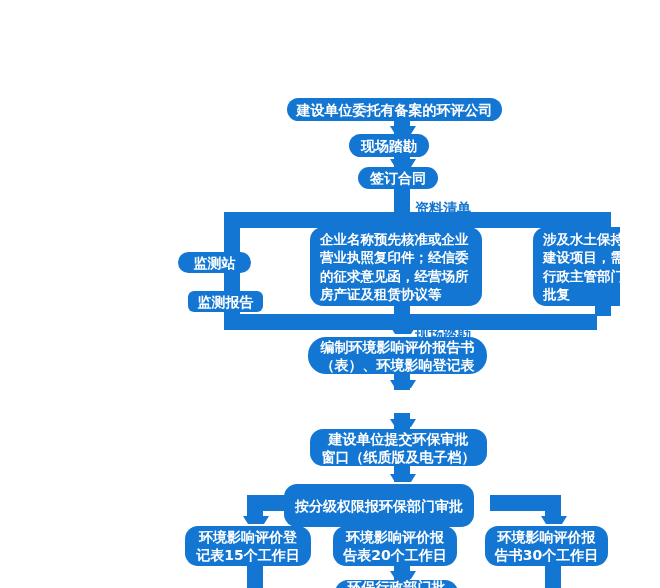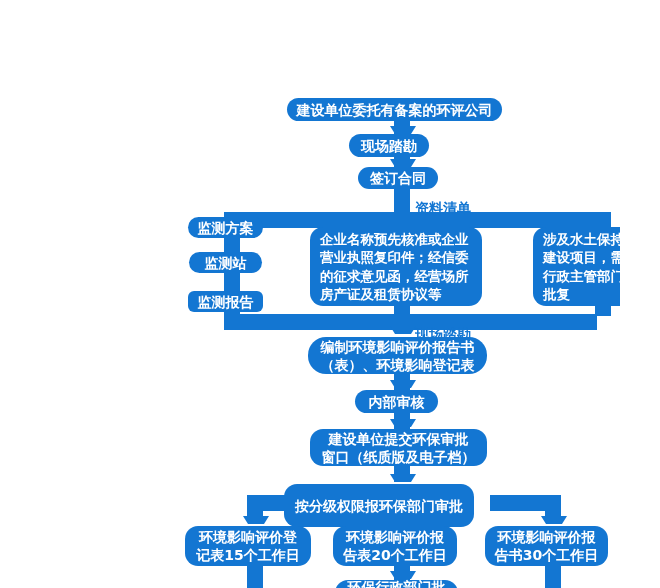--- a/index.html
+++ b/index.html
@@ -72,22 +72,21 @@
 
   <div class="line" style="left:314px; top:109px; width:2px; height:31px;"></div>
   <div class="arr arr-d" style="left:310px; top:138px;"></div>
   <div class="edge-label" style="left:327px; top:112px;">资料清单</div>
 
   <div class="line" style="left:144px; top:132px; width:373px; height:2px;"></div>
   <div class="line" style="left:144px; top:132px; width:2px; height:104px;"></div>
   <div class="line" style="left:515px; top:132px; width:2px; height:104px;"></div>
   <div class="line" style="left:144px; top:234px; width:373px; height:2px;"></div>
 
-  <div class="node pill" style="left:108px; top:137px; width:75px; height:21px;">监测方案</div>
-  <div class="node pill" style="left:109px; top:172px; width:73px; height:21px;">监测站</div>
+  <div class="node pill" style="left:98px; top:172px; width:73px; height:21px;">监测站</div>
   <div class="node pill" style="left:108px; top:211px; width:75px; height:21px;border-radius:6px;">监测报告</div>
 
   <div class="node rect para" style="left:230px; top:147px; width:172px; height:79px;">企业名称预先核准或企业
 营业执照复印件；经信委
 的征求意见函，经营场所
 房产证及租赁协议等</div>
 
   <div class="node rect para" style="left:453px; top:147px; width:122px; height:79px;">涉及水土保持的
 建设项目，需水
 行政主管部门的
@@ -95,21 +94,20 @@
 
   <div class="line" style="left:314px; top:226px; width:2px; height:22px;"></div>
   <div class="arr arr-d" style="left:310px; top:246px;"></div>
   <div class="edge-label" style="left:327px; top:238px;">现场踏勘</div>
 
   <div class="node rect" style="left:228px; top:257px; width:179px; height:37px;border-radius:18px;">编制环境影响评价报告书
 （表）、环境影响登记表</div>
   <div class="line" style="left:314px; top:294px; width:2px; height:7px;"></div>
   <div class="arr arr-d" style="left:310px; top:300px;"></div>
 
-  <div class="node pill" style="left:275px; top:310px; width:83px; height:23px;">内部审核</div>
   <div class="line" style="left:314px; top:333px; width:2px; height:7px;"></div>
   <div class="arr arr-d" style="left:310px; top:339px;"></div>
 
   <div class="node rect" style="left:230px; top:349px; width:177px; height:37px;">建设单位提交环保审批
 窗口（纸质版及电子档）</div>
   <div class="line" style="left:314px; top:386px; width:2px; height:9px;"></div>
   <div class="arr arr-d" style="left:310px; top:394px;"></div>
 
   <div class="node pill" style="left:204px; top:404px; width:190px; height:43px;">按分级权限报环保部门审批</div>
 

